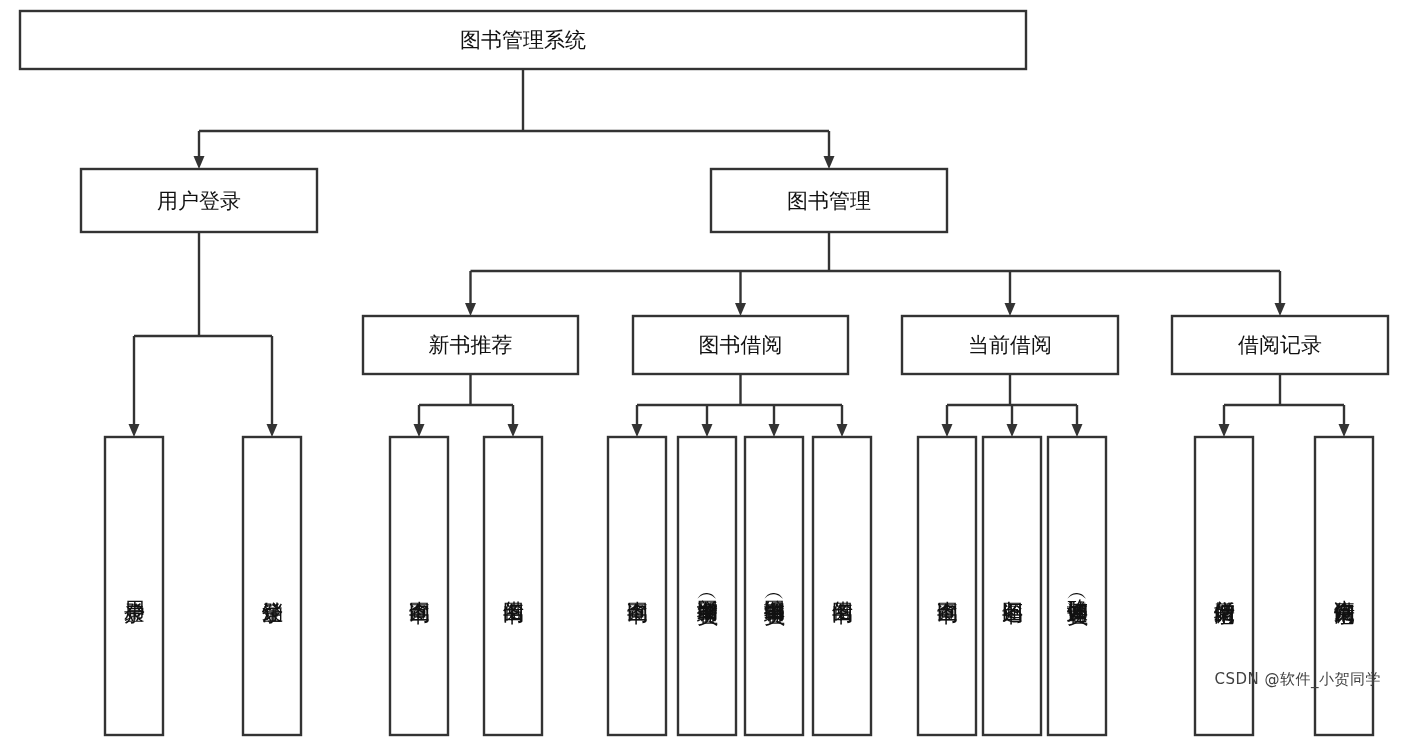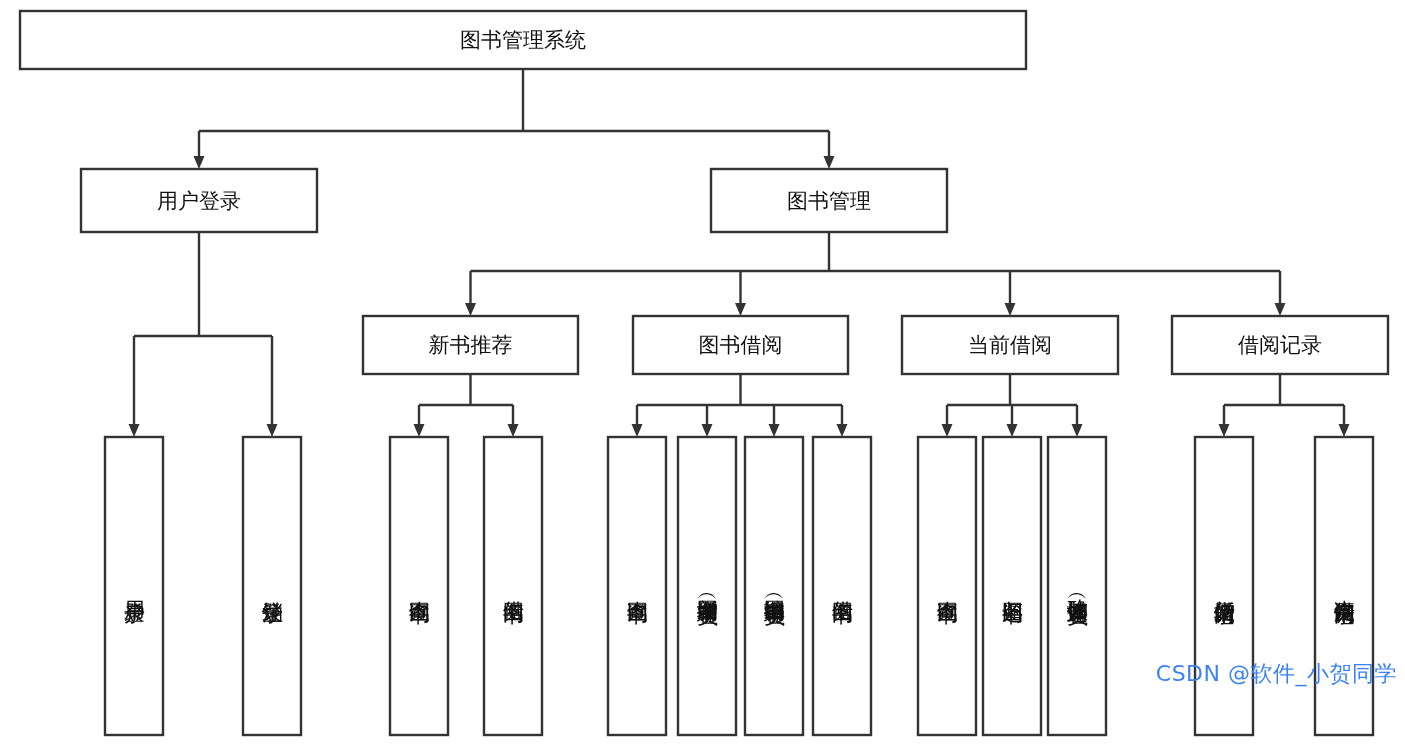--- a/index.html
+++ b/index.html
@@ -61,25 +61,25 @@
   .edge {
     stroke: #333333;
     stroke-width: 2.4;
     fill: none;
   }
   .arrow-head {
     fill: #333333;
   }
   #watermark {
     position: absolute;
-    right: 8px;
+    right: 24px;
     bottom: 3px;
     font-family: "DejaVu Sans", "Liberation Sans", sans-serif;
-    font-size: 22px;
-    color: #3b82f6;
+    font-size: 15px;
+    color: #404040;
     white-space: nowrap;
     letter-spacing: 0.5px;
   }
 </style>
 </head>
 <body>
 
 <div id="diagram-root">
 
   <svg id="flow" viewBox="0 0 1405 747">

